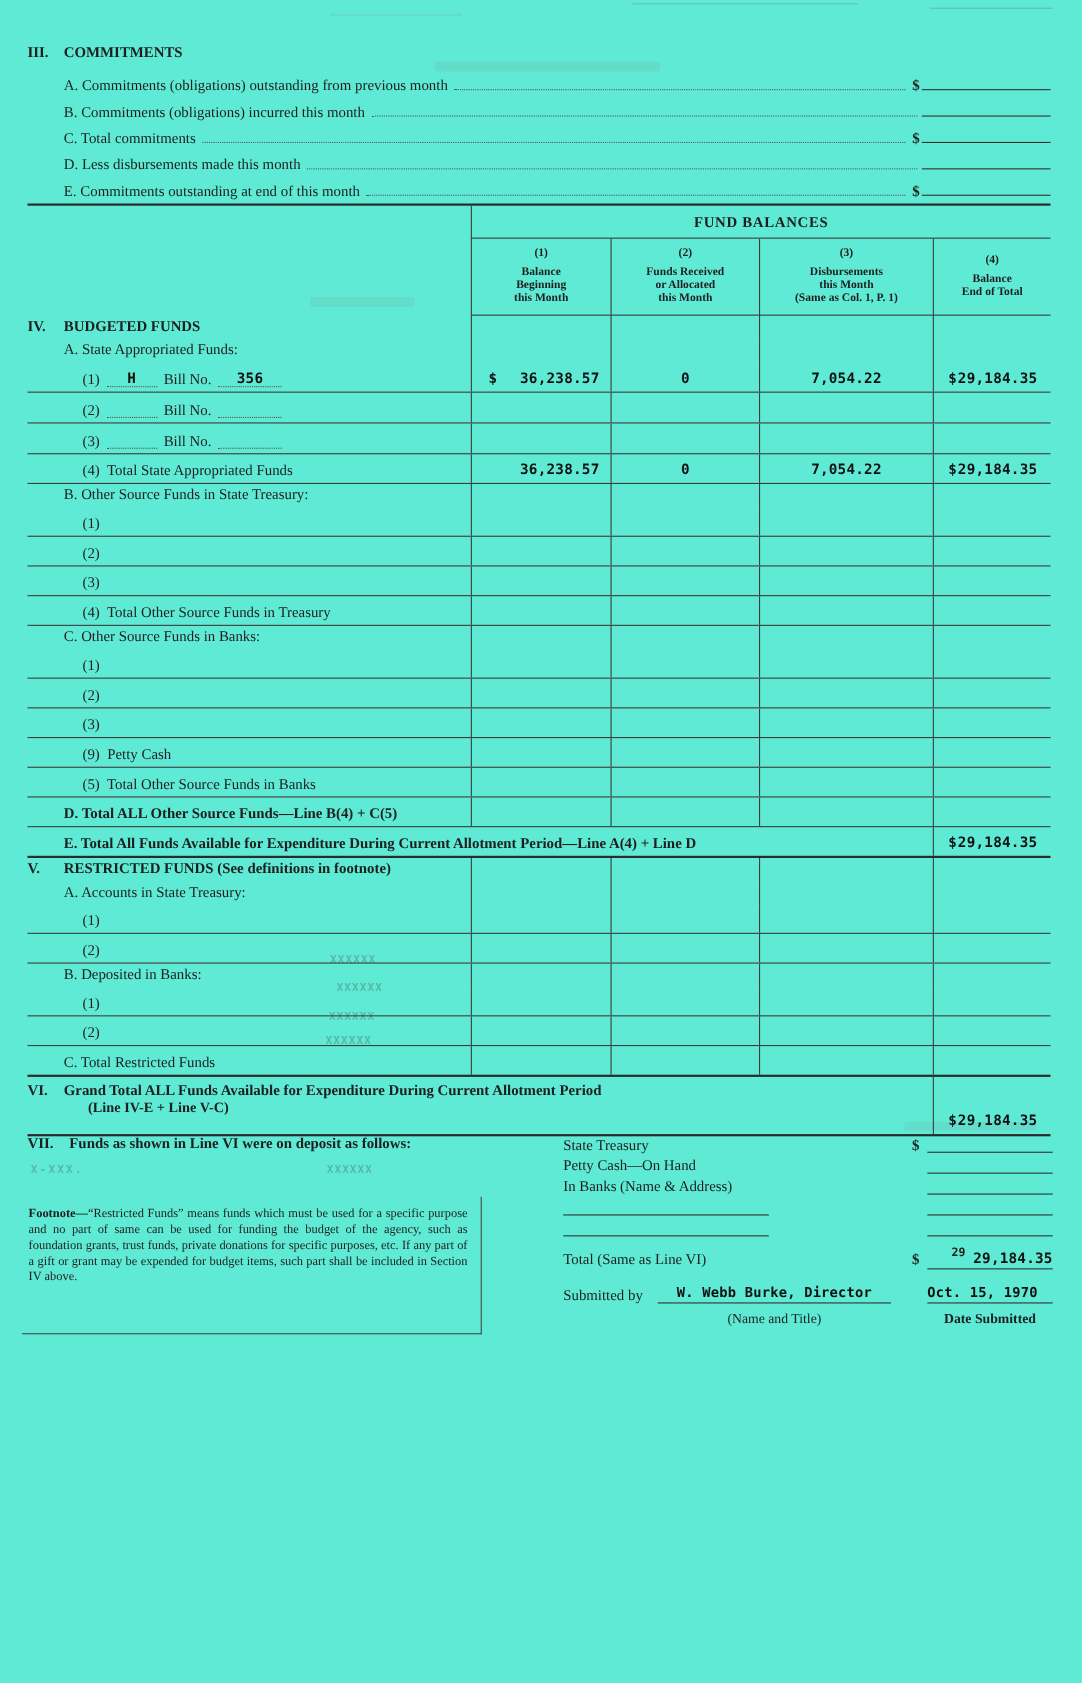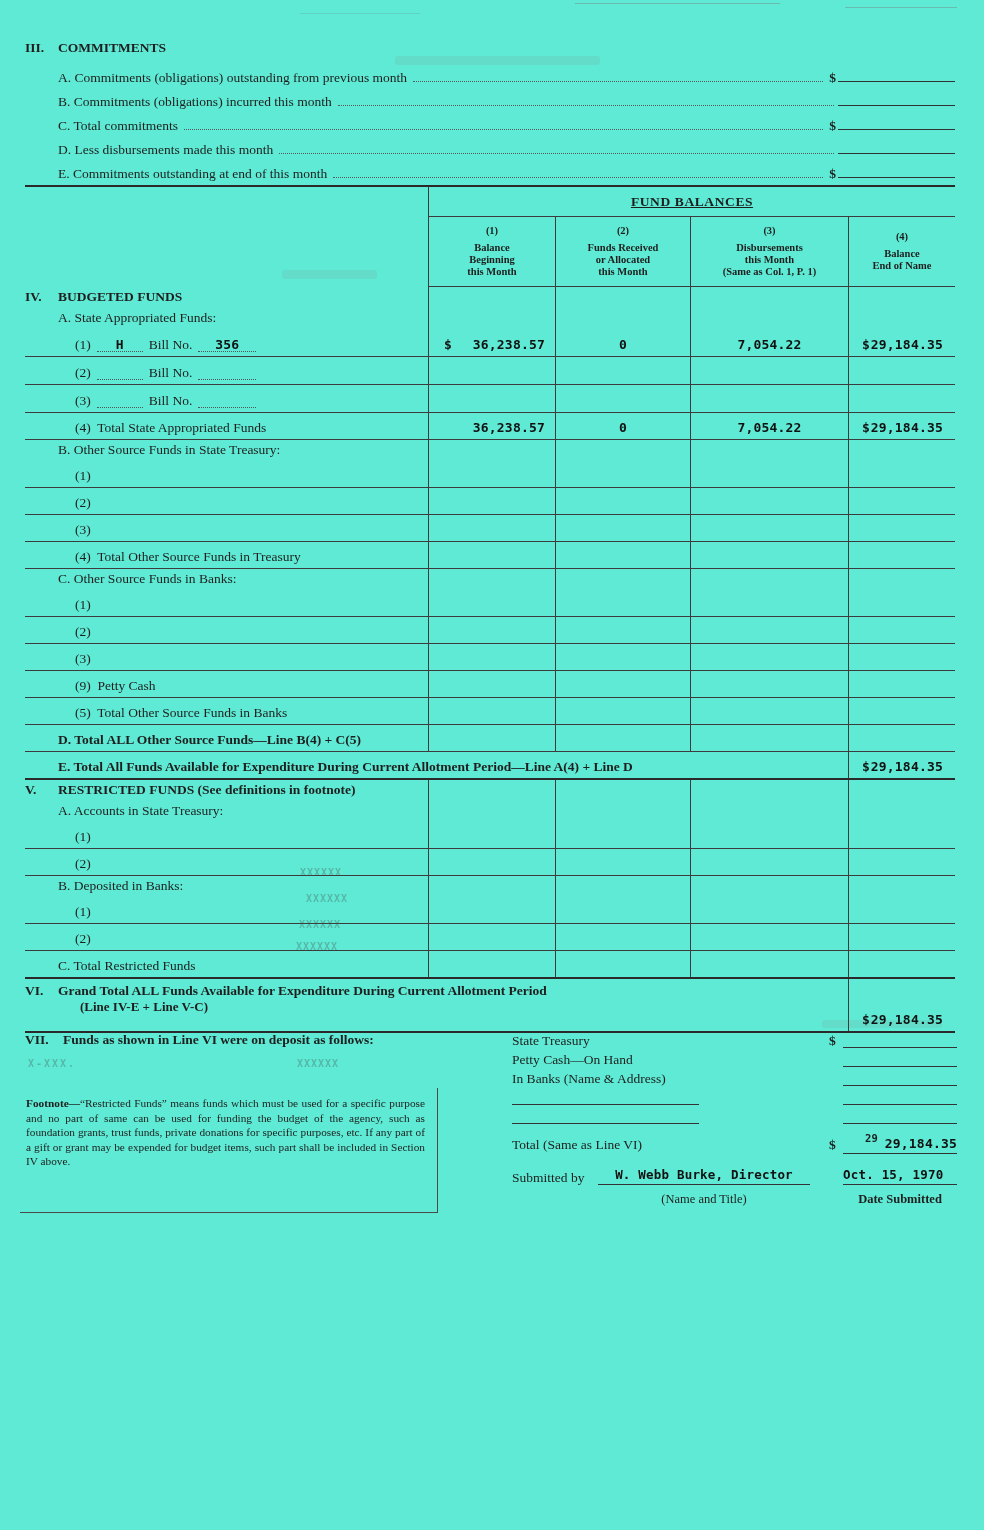--- a/index.html
+++ b/index.html
@@ -18,21 +18,21 @@
   .s3lab { padding-left:33px; white-space:nowrap; }
   .leader { flex:1; border-bottom:1px dotted #5a5a5a; height:1px; align-self:flex-end; margin:0 4px 4px 6px; }
   .ds { font-weight:bold; margin:0 2px 0 2px; }
   .uline { width:117px; border-bottom:1px solid #333; height:1px; align-self:flex-end; margin-bottom:4px; }
 
   
   .ftable { position:absolute; top:185px; left:25px; width:930px; border-top:2px solid #2a2a2a; }
   .thead-top { display:flex; height:30px; }
   .lblspace { width:403px; }
   .fb-title { width:527px; border-left:1px solid #3c3c3c; border-bottom:1px solid #3c3c3c;
-              text-align:center; font-weight:bold; font-size:13.5px; letter-spacing:.6px; padding-top:7px;text-decoration:underline; }
+              text-align:center; font-weight:bold; font-size:13.5px; letter-spacing:.6px; padding-top:7px; }
   .thead-cols { display:flex; height:70px; }
   .hcell { border-left:1px solid #3c3c3c; border-bottom:1px solid #3c3c3c; display:flex; flex-direction:column;
            justify-content:center; align-items:center; font-size:10.5px; font-weight:bold; line-height:12px; text-align:center; }
   .hnum { margin-bottom:5px; }
   .c1 { width:127px; } .c2 { width:135px; } .c3 { width:158px; } .c4 { width:107px; }
 
   .tr { display:flex; align-items:stretch; }
   .ruled { border-bottom:1px solid #3c3c3c; }
   .heavy { border-bottom:2px solid #2a2a2a; }
   .rh21 { height:21px; } .rh27 { height:27px; } .rh28 { height:28px; } .rh42 { height:54px; }
@@ -162,21 +162,21 @@
         </div>
         <div class="hcell c3">
           <div class="hnum">(3)</div>
           <div>Disbursements</div>
           <div>this Month</div>
           <div>(Same as Col. 1, P. 1)</div>
         </div>
         <div class="hcell c4">
           <div class="hnum">(4)</div>
           <div>Balance</div>
-          <div>End of Name</div>
+          <div>End of Total</div>
         </div>
       </div>
     <div>
         <div class="tr rh21">
           <div class="lblcell"><span class="secnum">IV.</span><b>BUDGETED FUNDS</b></div>
           <div class="c c1"></div>
           <div class="c c2"></div>
           <div class="c c3"></div>
           <div class="c c4"></div>
         </div>

